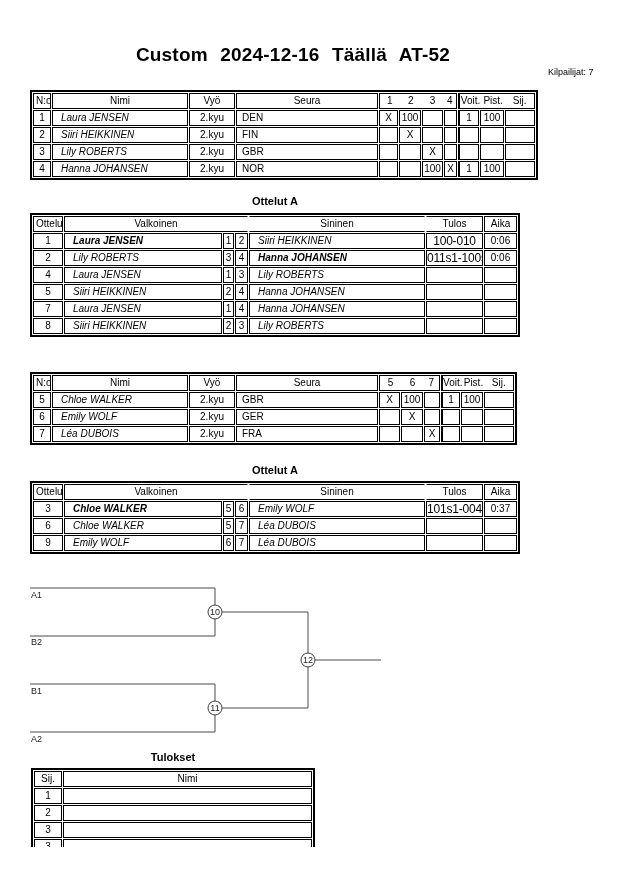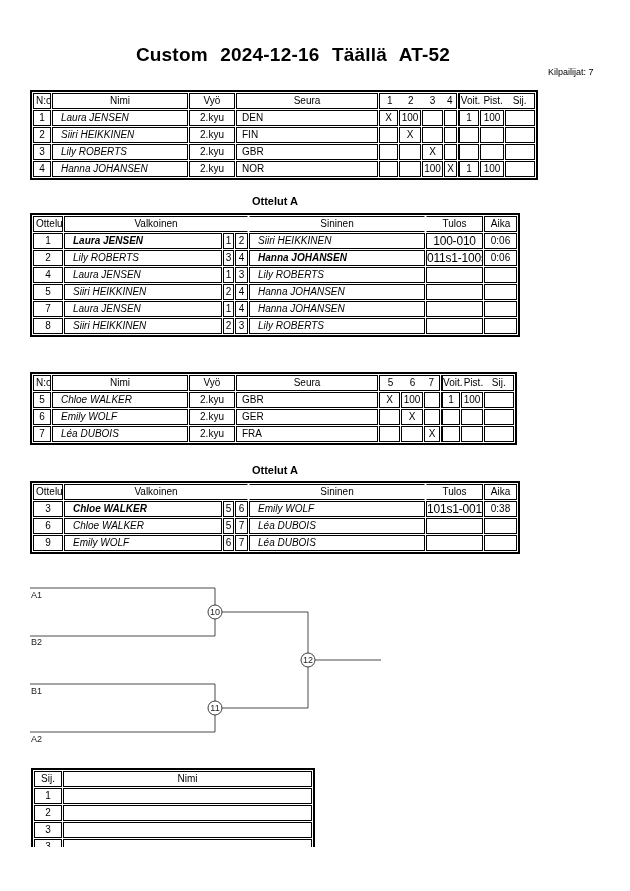--- a/index.html
+++ b/index.html
@@ -304,22 +304,22 @@
       <th class="nlr">Sininen</th>
       <th class="nl">Tulos</th>
       <th>Aika</th>
     </tr>
     <tr>
       <td class="c">3</td>
       <td class="name bold">Chloe WALKER</td>
       <td class="c">5</td>
       <td class="c">6</td>
       <td class="name">Emily WOLF</td>
-      <td class="result">101s1-001</td>
-      <td class="c">0:38</td>
+      <td class="result">101s1-004</td>
+      <td class="c">0:37</td>
     </tr>
     <tr>
       <td class="c">6</td>
       <td class="name">Chloe WALKER</td>
       <td class="c">5</td>
       <td class="c">7</td>
       <td class="name">Léa DUBOIS</td>
       <td class="result"></td>
       <td class="c"></td>
     </tr>
@@ -345,20 +345,21 @@
     <circle cx="278" cy="80" r="7"></circle>
     <text x="185" y="35" text-anchor="middle">10</text>
     <text x="185" y="131" text-anchor="middle">11</text>
     <text x="278" y="83" text-anchor="middle">12</text>
     <text x="1" y="18">A1</text>
     <text x="1" y="65">B2</text>
     <text x="1" y="114">B1</text>
     <text x="1" y="162">A2</text>
   </svg>
 
+  <div class="sec-title" style="left:30px;top:751px;width:286px">Tulokset</div>
 
   <table style="left:31px;top:768px;width:284px">
     <colgroup>
         <col style="width:28px">
         <col style="width:249px">
       </colgroup>
     <tbody>
         <tr>
       <th>Sij.</th>
       <th>Nimi</th>

